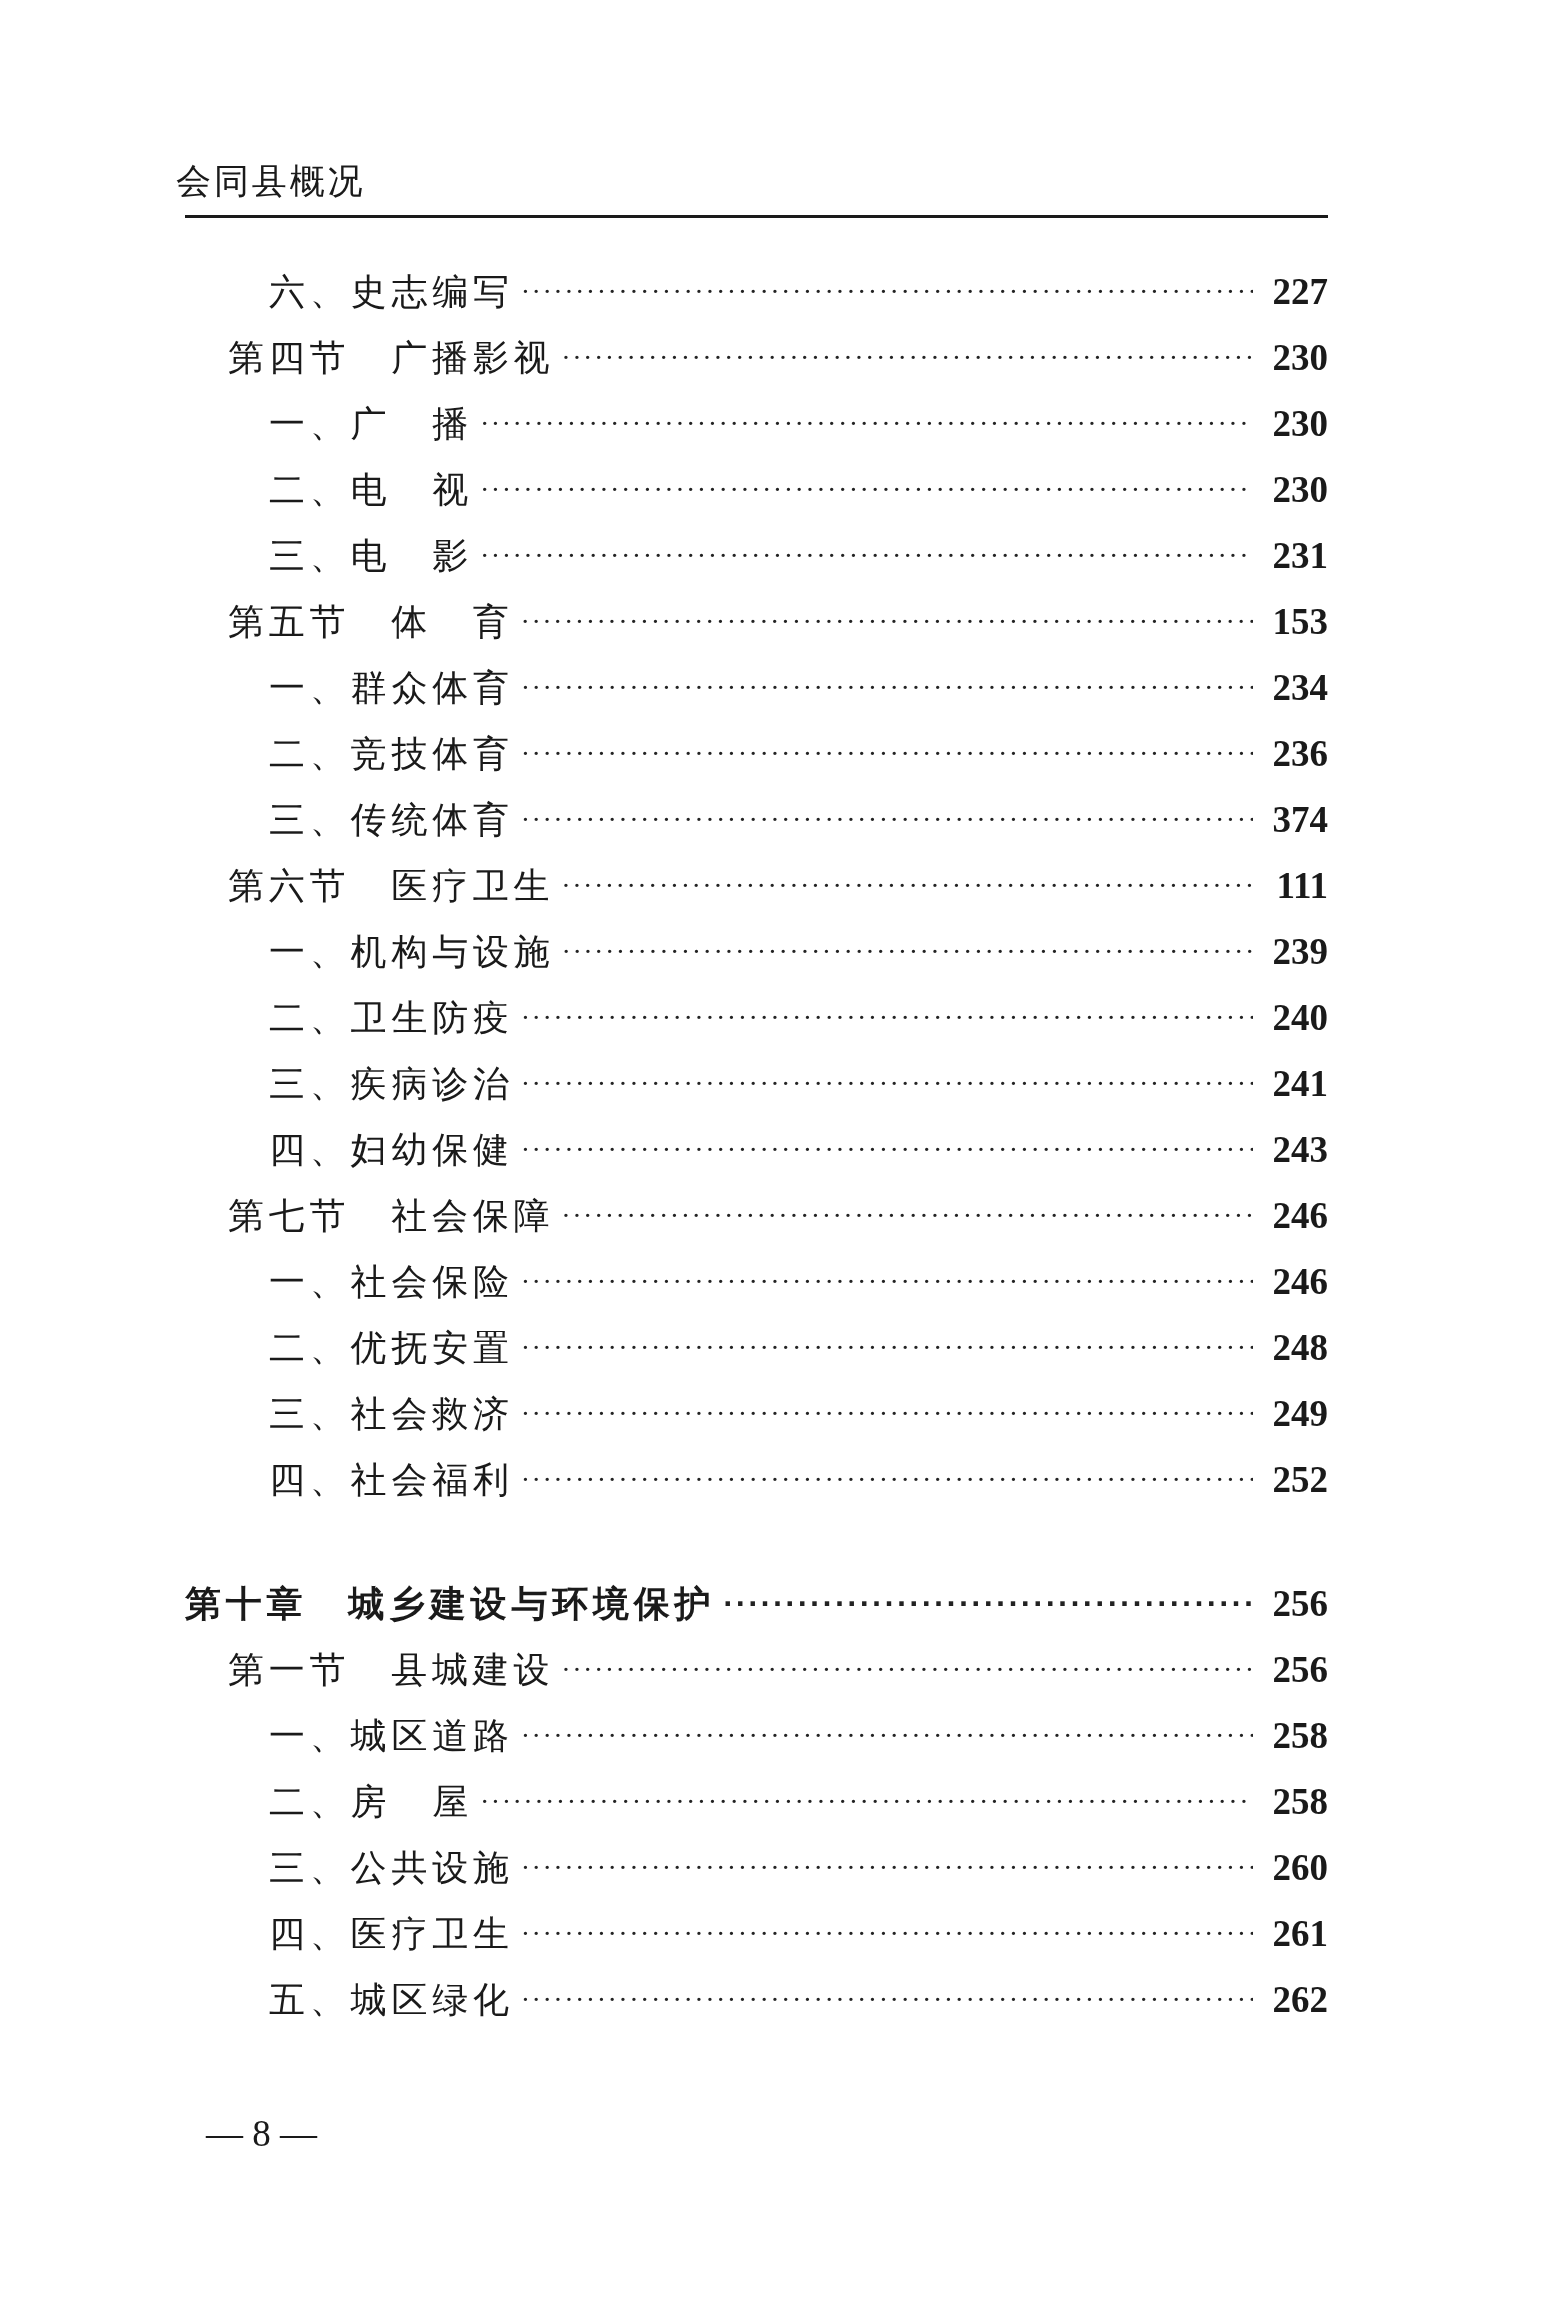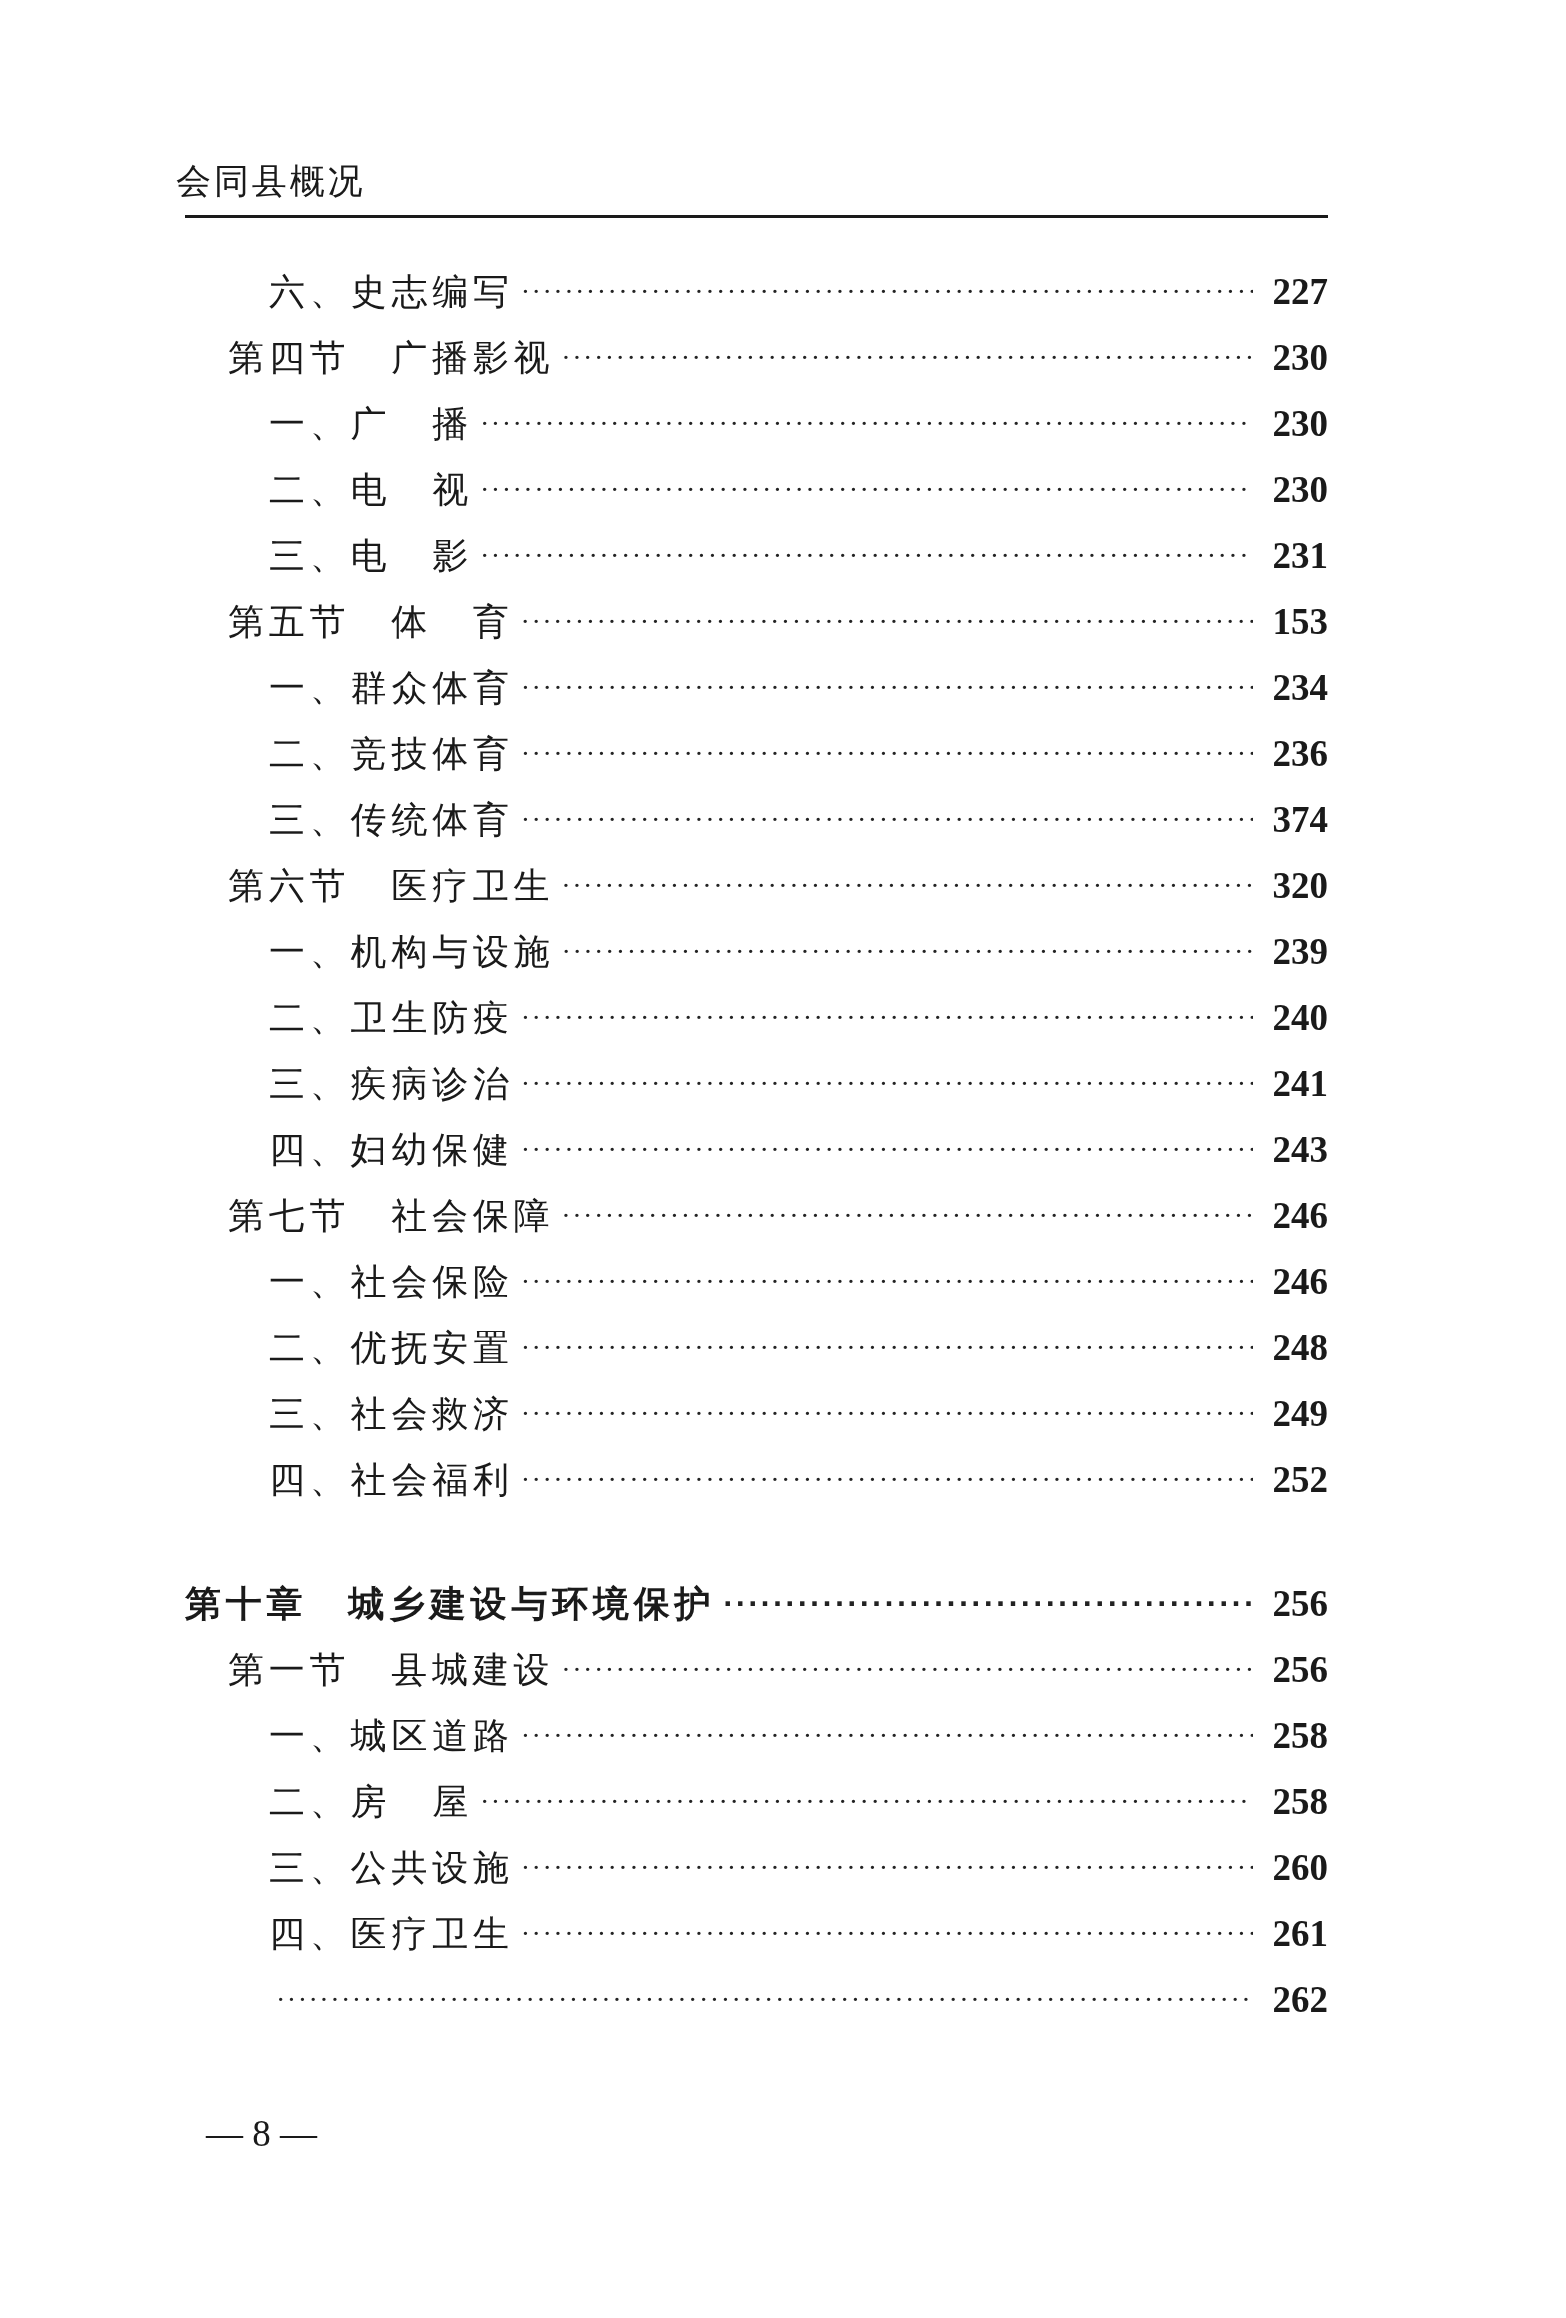--- a/index.html
+++ b/index.html
@@ -69,21 +69,21 @@
       <span class="page">236</span>
     </div>
   <div class="row level-item">
       <span class="label">三、传统体育</span>
       <span class="leader"></span>
       <span class="page">374</span>
     </div>
   <div class="row level-section">
       <span class="label">第六节　医疗卫生</span>
       <span class="leader"></span>
-      <span class="page">320</span>
+      <span class="page">111</span>
     </div>
   <div class="row level-item">
       <span class="label">一、机构与设施</span>
       <span class="leader"></span>
       <span class="page">239</span>
     </div>
   <div class="row level-item">
       <span class="label">二、卫生防疫</span>
       <span class="leader"></span>
       <span class="page">240</span>
@@ -147,19 +147,20 @@
       <span class="label">三、公共设施</span>
       <span class="leader"></span>
       <span class="page">260</span>
     </div>
   <div class="row level-item">
       <span class="label">四、医疗卫生</span>
       <span class="leader"></span>
       <span class="page">261</span>
     </div>
   <div class="row level-item">
+      <span class="label">五、城区绿化</span>
       <span class="leader"></span>
       <span class="page">262</span>
     </div>
 </div>
 
 <div class="footer">— 8 —</div>
 
 
 </body></html>

